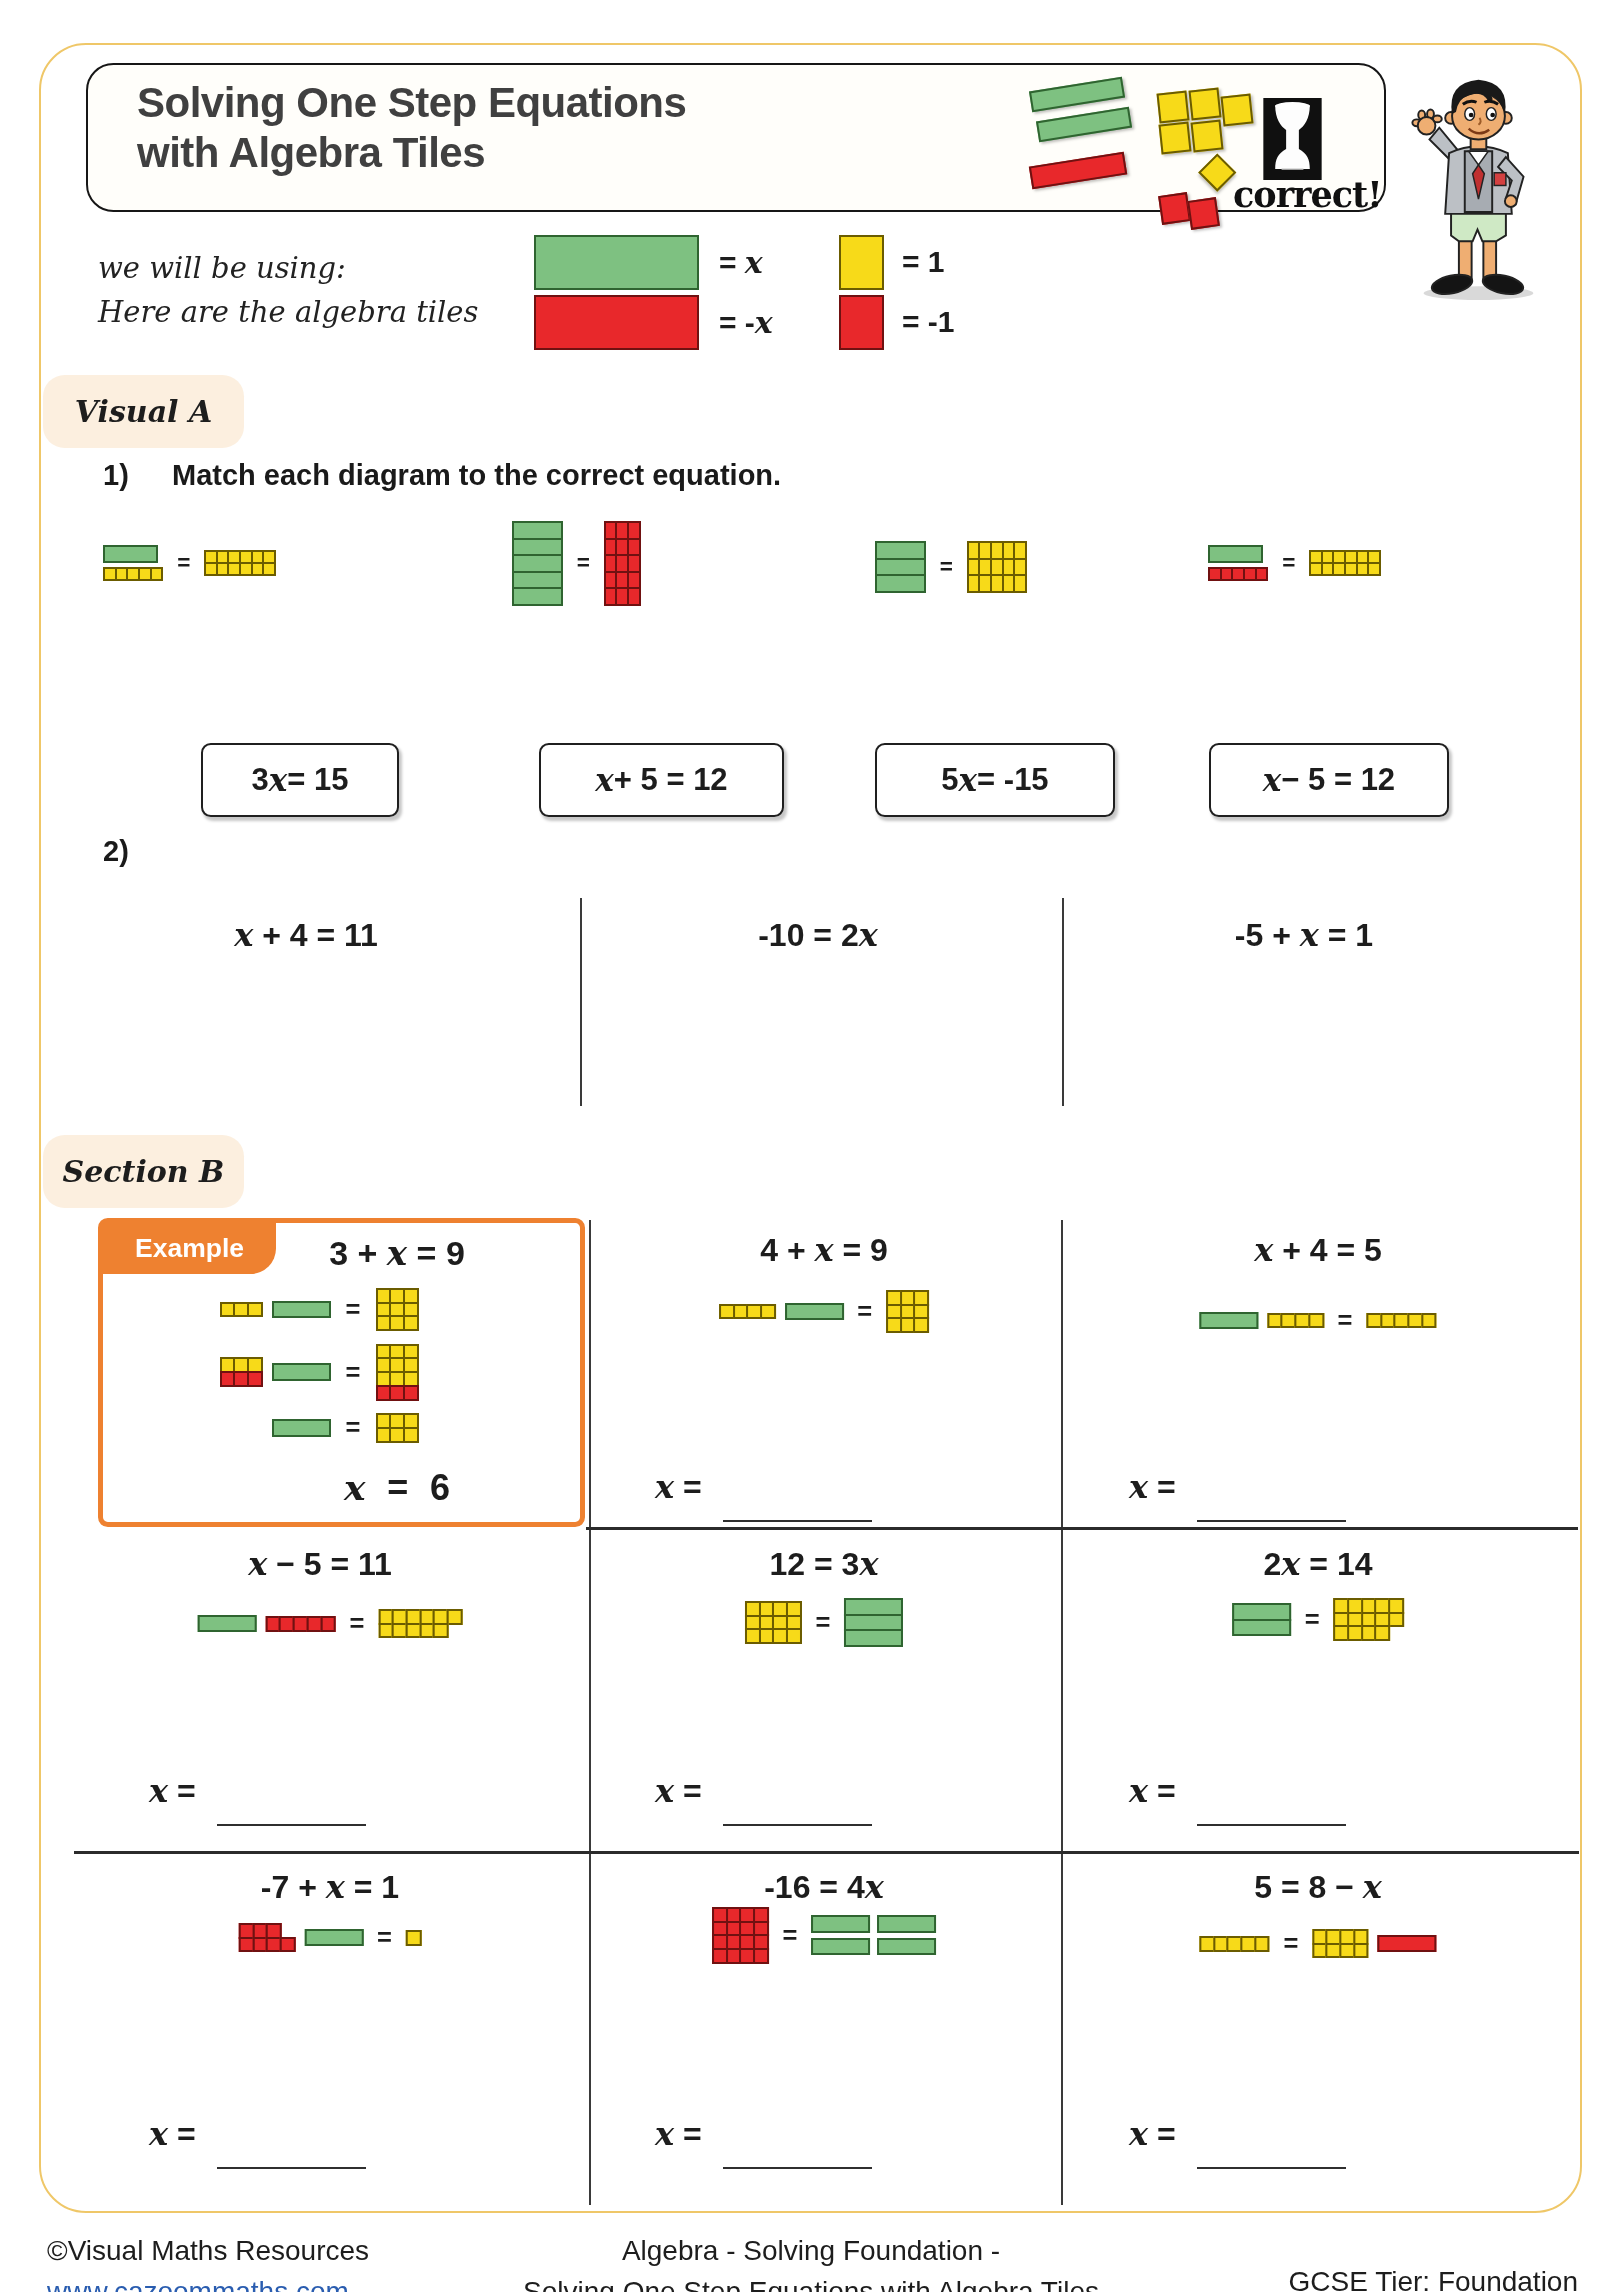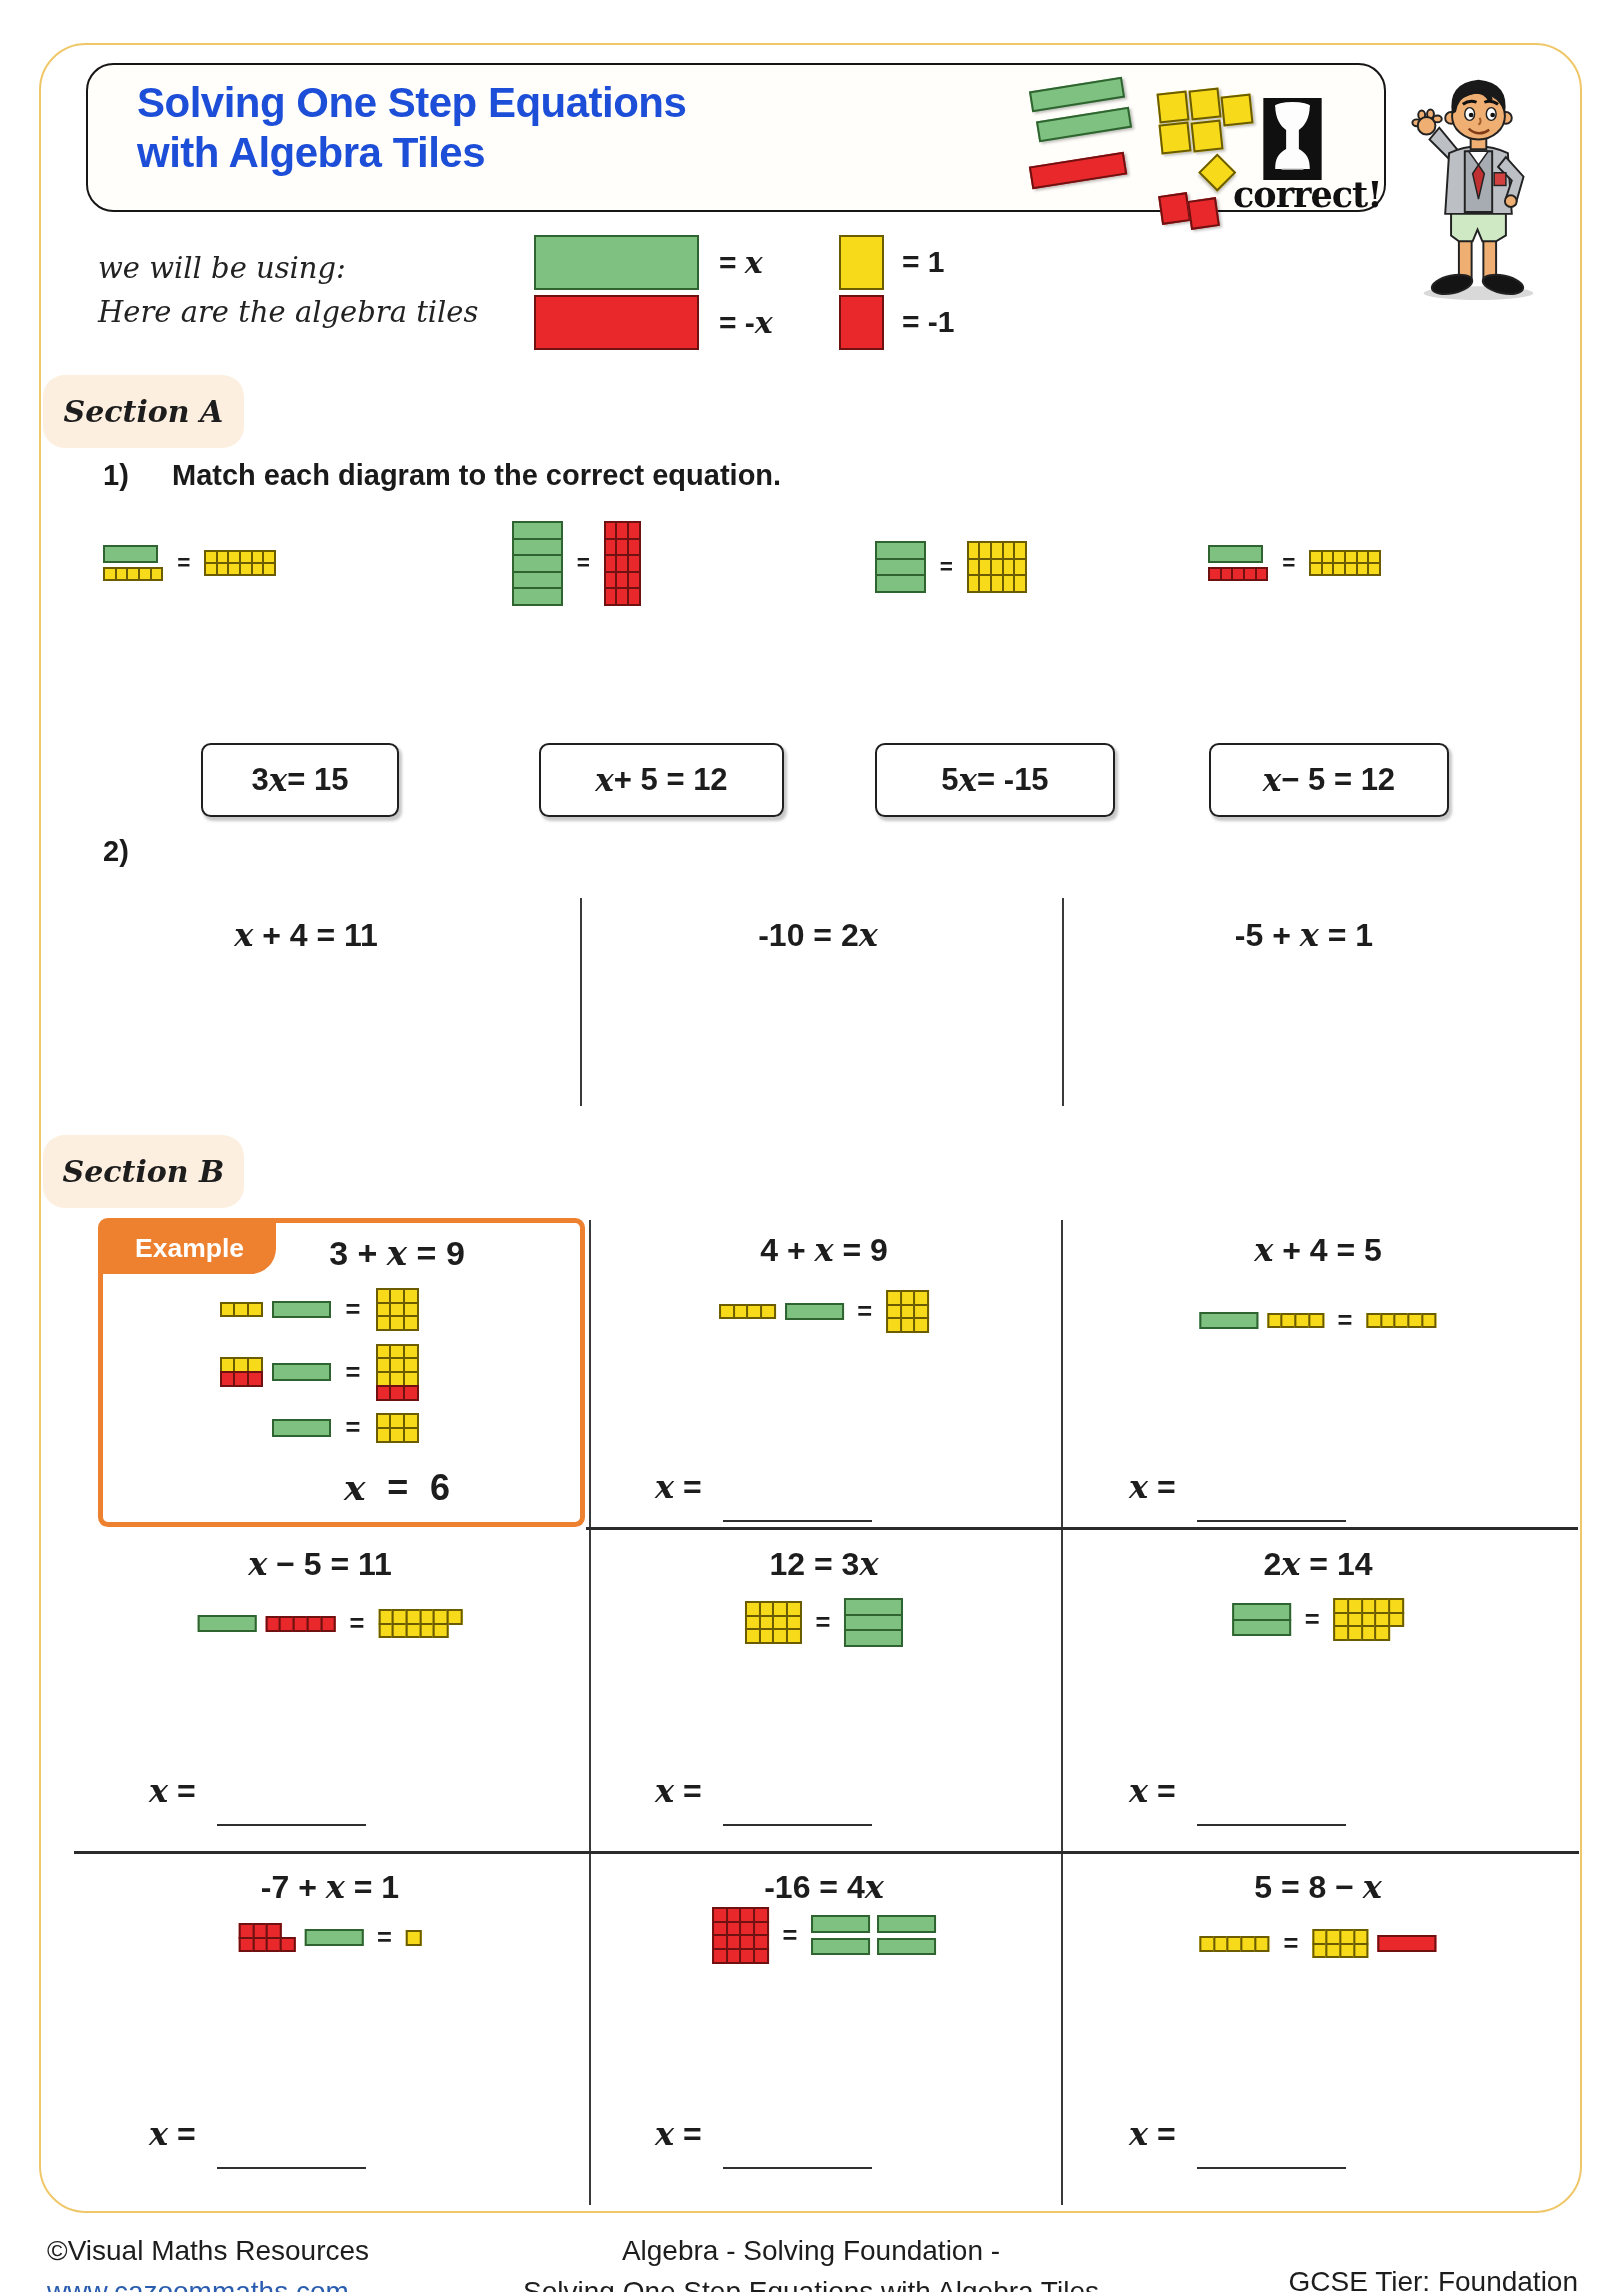--- a/index.html
+++ b/index.html
@@ -6,21 +6,21 @@
 html,body{width:1621px;height:2293px}
 body{background:#fff;font-family:"Liberation Sans",sans-serif;color:#1c1c1c;position:relative}
 .abs{position:absolute}
 #page{position:absolute;left:0;top:0;width:1621px;height:2293px;overflow:hidden}
 
 
 .gold-border{left:39px;top:43px;width:1543px;height:2170px;border:2.9px solid #efc768;border-radius:47px}
 
 
 .title-box{left:86px;top:63px;width:1300px;height:149px;border:2.9px solid #161616;border-radius:27.4px;background:#fffefa}
-.title-text{left:137px;top:78px;font-size:42px;font-weight:bold;line-height:1.2;letter-spacing:-0.5px;color:#1d4ed8}
+.title-text{left:137px;top:78px;font-size:42px;font-weight:bold;line-height:1.2;letter-spacing:-0.5px;color:#404040}
 
 
 .decor{border:2px solid #333;box-shadow:2px 2px 2.9px rgba(0,0,0,.25)}
 .logo-text{font-family:"DejaVu Serif",serif;font-weight:bold;font-size:35px;letter-spacing:-1px;color:#111}
 
 
 .intro-text{font-family:"DejaVu Serif",serif;font-style:italic;font-size:29px;line-height:1.5;color:#222}
 .legend-tile{border:2.9px solid #444}
 .leg-label{font-size:30px;font-weight:bold}
 
@@ -169,21 +169,21 @@
   </div>
   <div class="abs legend-tile c-green" style="left:534px;top:235px;width:165px;height:55px"></div>
   <div class="abs leg-label eq" style="left:719px;top:245px">= <span class="vx">x</span></div>
   <div class="abs legend-tile c-yellow" style="left:839px;top:235px;width:45px;height:55px"></div>
   <div class="abs leg-label eq" style="left:902px;top:245px">= 1</div>
   <div class="abs legend-tile c-red" style="left:534px;top:295px;width:165px;height:55px"></div>
   <div class="abs leg-label eq" style="left:719px;top:305px">= -<span class="vx">x</span></div>
   <div class="abs legend-tile c-red" style="left:839px;top:295px;width:45px;height:55px"></div>
   <div class="abs leg-label eq" style="left:902px;top:305px">= -1</div>
 
-  <div class="abs badge" style="left:43px;top:375px;width:201px;height:73px">Section A</div>
+  <div class="abs badge" style="left:43px;top:375px;width:201px;height:73px">Visual A</div>
   <div class="abs qnum" style="left:103px;top:459px">1)</div>
   <div class="abs qtext" style="left:172px;top:459px">Match each diagram to the correct equation.</div>
 
   <div class="abs tiles tiles-sm" style="left:103px;top:545px">
       <div class="tside vert">
         <div class="tbar c-green"></div>
         <div class="trow">
           <div class="tcell c-yellow"></div>
           <div class="tcell c-yellow"></div>
           <div class="tcell c-yellow"></div>

